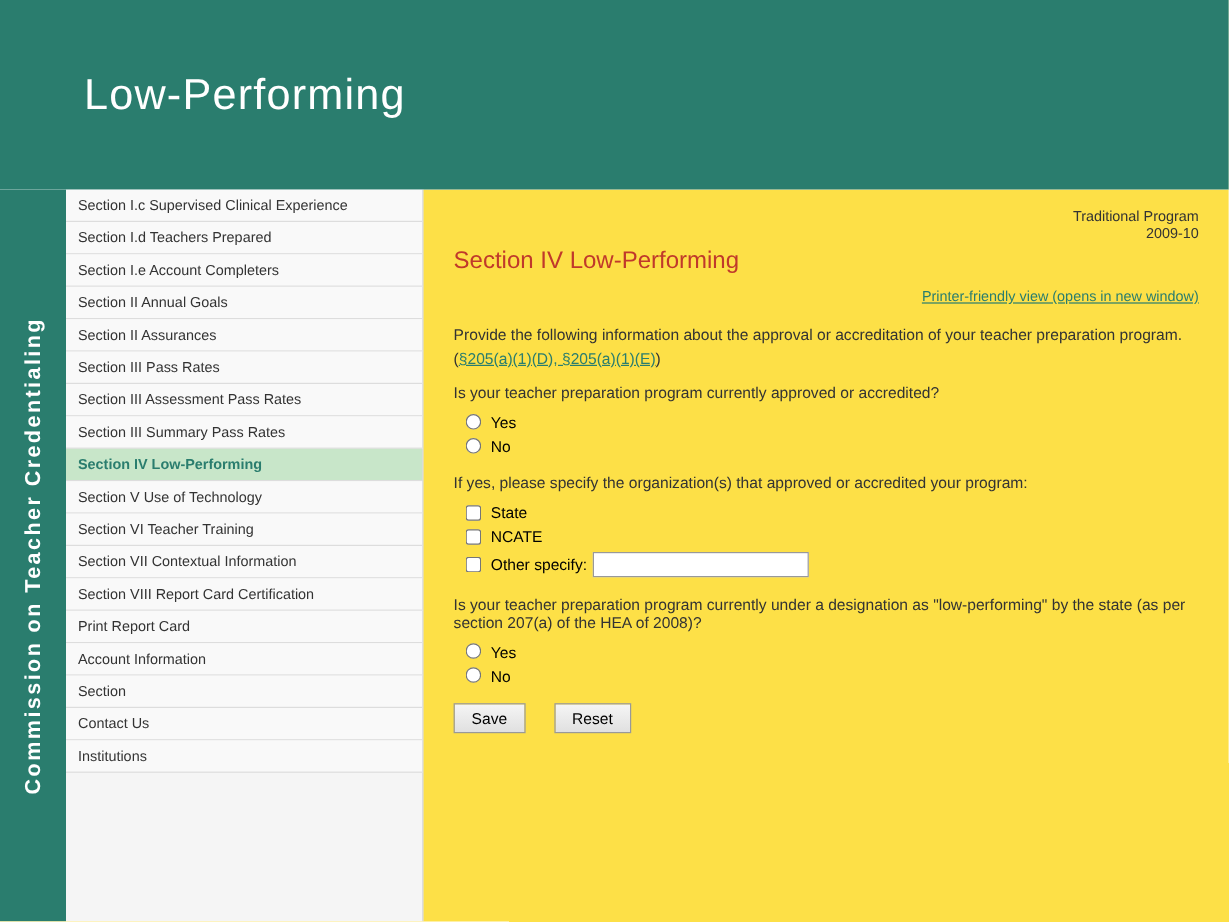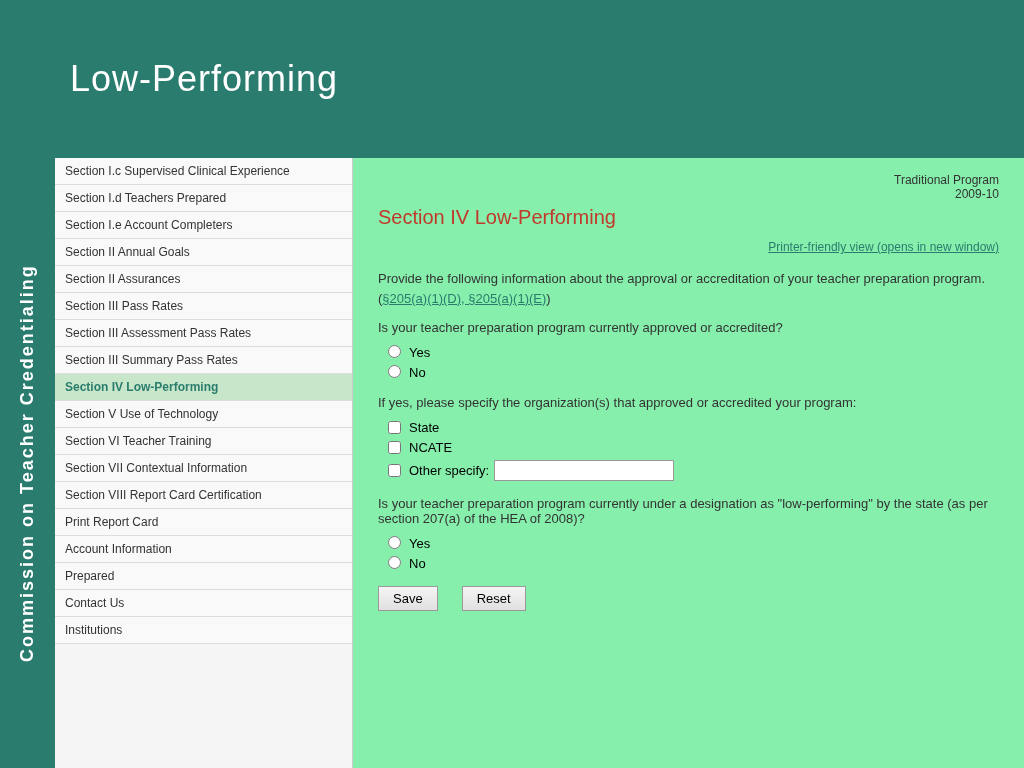--- a/index.html
+++ b/index.html
@@ -61,21 +61,21 @@
     .nav-item.active {
       background-color: #c8e6c9;
       color: #2a7d6e;
       font-weight: bold;
     }
 
     .content-area {
       flex: 1;
       padding: 15px 25px;
       overflow-y: auto;
-      background-color: #86efac;
+      background-color: #fde047;
     }
 
     .program-info {
       text-align: right;
       font-size: 12px;
       color: #333;
       margin-bottom: 5px;
     }
 
     .section-title {
@@ -187,21 +187,21 @@
       <div class="nav-item">Section III Pass Rates</div>
       <div class="nav-item">Section III Assessment Pass Rates</div>
       <div class="nav-item">Section III Summary Pass Rates</div>
       <div class="nav-item active">Section IV Low-Performing</div>
       <div class="nav-item">Section V Use of Technology</div>
       <div class="nav-item">Section VI Teacher Training</div>
       <div class="nav-item">Section VII Contextual Information</div>
       <div class="nav-item">Section VIII Report Card Certification</div>
       <div class="nav-item">Print Report Card</div>
       <div class="nav-item">Account Information</div>
-      <div class="nav-item">Prepared</div>
+      <div class="nav-item">Section</div>
       <div class="nav-item">Contact Us</div>
       <div class="nav-item">Institutions</div>
     </div>
 
   <div class="content-area">
     <div class="program-info">
       <span>Traditional Program</span><br>
       <span>2009-10</span>
     </div>
 

